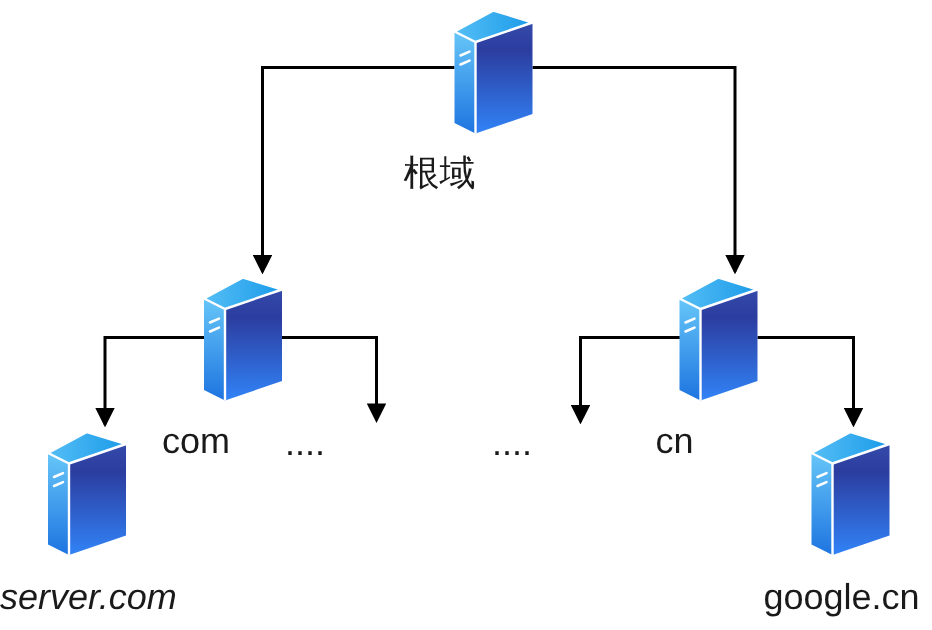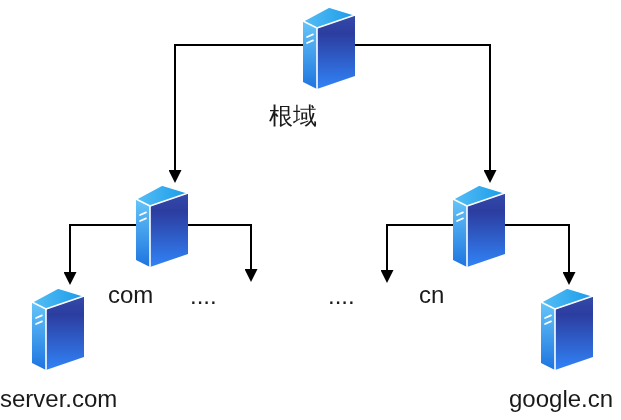--- a/index.html
+++ b/index.html
@@ -26,22 +26,22 @@
     text-align: left;
     font-size: 24px;
     line-height: 26px;
     color: #1a1a1a;
     white-space: nowrap;
   }
   .lbl-root       { left: 269px; top: 103px; }
   .lbl-com        { left: 108px; top: 282px; }
   .lbl-com-more   { left: 190px; top: 283px; }
   .lbl-cn-more    { left: 328px; top: 283px; }
-  .lbl-cn         { left: 419px; top: 282px; }
-  .lbl-server-com { left: 0px;   top: 386px; }
+  .lbl-cn         { left: 437px; top: 282px; }
+  .lbl-server-com { left: 0px;   top: 386px; font-style: italic; }
   .lbl-google-cn  { left: 509px; top: 386px; }
 </style>
 </head>
 <body>
 
 <div class="stage">
 
   <svg class="diagram-svg" width="621" height="420" viewBox="0 0 621 420">
     <defs>
       <linearGradient id="gradTop" x1="0" y1="0" x2="1" y2="0">

